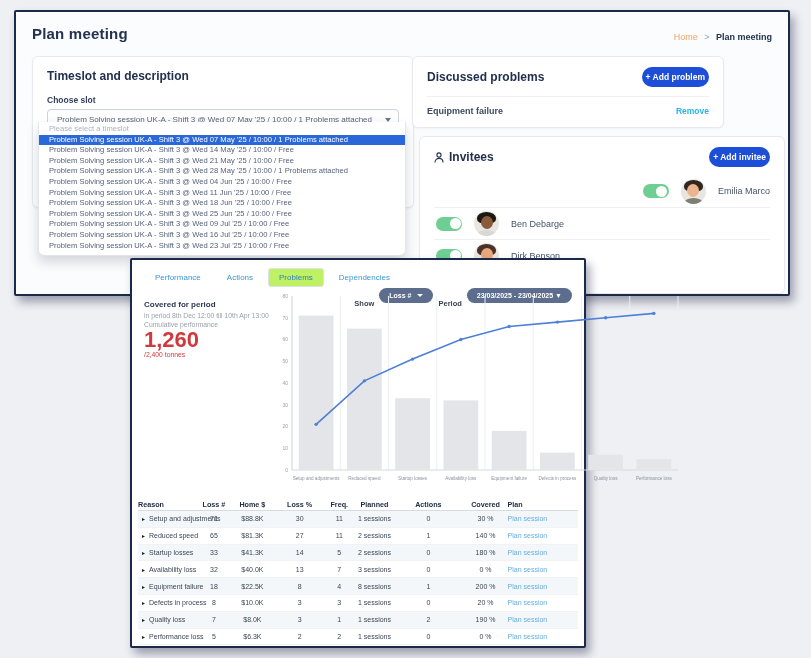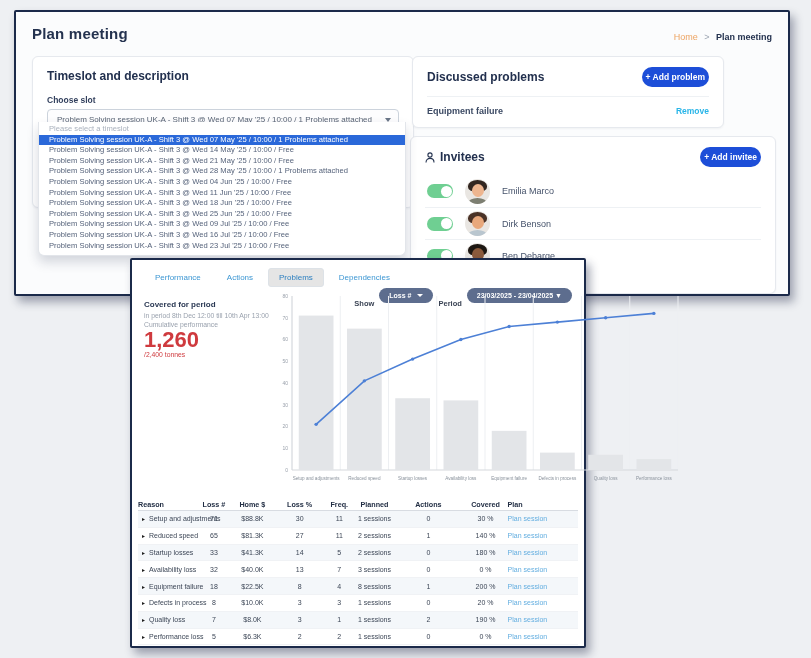--- a/index.html
+++ b/index.html
@@ -60,44 +60,44 @@
     border:none; border-radius:12px; padding:5px 4px; cursor:pointer;
     font-family:"Liberation Sans", sans-serif;
   }
   .problem-row {
     display:flex; align-items:center; justify-content:space-between;
     border-top:1px solid #eef1f4; margin-top:9px; padding-top:9px;
   }
   .problem-name { font-size:9px; color:#3c4a64; font-weight:bold; }
   .link-cyan { font-size:8.5px; color:#29b5e8; font-weight:bold; cursor:pointer; }
 
-  #card-invitees { left:394px; top:124px; width:366px; height:158px; padding:10px 14px; overflow:hidden; }
+  #card-invitees { left:403px; top:124px; width:366px; height:158px; padding:10px 14px; overflow:hidden; }
   .invitees-title { display:flex; align-items:center; gap:5px; }
   .invitee-row {
     display:flex; align-items:center; gap:12px;
     border-top:1px solid #eef1f4; padding:6px 0 6px 2px; height:32px;
   }
-  .invitee-row:first-of-type { border-top:none; }
+  .invitee-row:first-of-type { border-top:none;justify-content:flex-end; }
   .invitee-list { margin-top:8px; }
   .toggle { width:26px; height:14px; border-radius:7px; background:#6fcf92; position:relative; cursor:pointer; flex:0 0 auto; }
   .toggle::after { content:''; position:absolute; right:1.5px; top:1.5px; width:11px; height:11px; border-radius:50%; background:#fff; }
   .avatar { width:25px; height:25px; border-radius:50%; overflow:hidden; position:relative; background:#e9e6e2; flex:0 0 auto; }
   .avatar .hair { position:absolute; left:3px; top:1px; width:19px; height:12px; border-radius:50% 50% 42% 42%; }
   .avatar .face { position:absolute; left:6.5px; top:5px; width:12px; height:13px; border-radius:50%; }
   .avatar .torso { position:absolute; left:3px; bottom:-5px; width:19px; height:11px; border-radius:50% 50% 0 0; }
   .avatar.a0 .hair{background:#322620;} .avatar.a0 .face{background:#edb58f;} .avatar.a0 .torso{background:#7d7f72;}
   .avatar.a1 .hair{background:#4a3226;} .avatar.a1 .face{background:#e8a87c;} .avatar.a1 .torso{background:#b9c6cf;}
   .avatar.a2 .hair{background:#1d1712;} .avatar.a2 .face{background:#8a5a3c;} .avatar.a2 .torso{background:#d8d8d8;}
   .invitee-name { font-size:9px; color:#46536b; }
 
   
   #win-chart { left:130px; top:258px; width:456px; height:390px; background:#fff; z-index:10; }
   .tab-bar { position:absolute; left:12px; top:8px; display:flex; gap:4px; }
   .tab { font-size:8px; color:#3d97d3; padding:4px 10px; cursor:pointer; border:1px solid transparent; }
-  .tab.active { border:1px solid #dde2e7; border-radius:3px; background:#e5e5e5; color:#2f80c0;text-align:right; }
+  .tab.active { border:1px solid #dde2e7; border-radius:3px; background:#bef264; color:#2f80c0;text-align:right; }
   .controls-row { position:absolute; right:12px; top:22px; display:flex; align-items:center; gap:5px; }
   .ctrl-label { font-size:7.5px; font-weight:bold; color:#3a4354;margin-top:17px; }
   .pill {
     background:#5d6d8e; color:#fff; font-size:7px; font-weight:bold;
     border-radius:10px; padding:4px 10px; display:flex; align-items:center; gap:6px; cursor:pointer;
     white-space:nowrap;
   }
   .pill .chev { width:0; height:0; border-left:3px solid transparent; border-right:3px solid transparent; border-top:3.5px solid #fff; }
 
   .summary { position:absolute; left:12px; top:40px; width:130px; }
@@ -185,35 +185,35 @@
           <div class="toggle"></div>
           <div class="avatar a0">
             <div class="torso"></div>
             <div class="hair"></div>
             <div class="face"></div>
           </div>
           <span class="invitee-name">Emilia Marco</span>
         </div>
         <div class="invitee-row">
           <div class="toggle"></div>
+          <div class="avatar a2">
+            <div class="torso"></div>
+            <div class="hair"></div>
+            <div class="face"></div>
+          </div>
+          <span class="invitee-name">Ben Debarge</span>
+        </div>
+        <div class="invitee-row">
+          <div class="toggle"></div>
           <div class="avatar a1">
             <div class="torso"></div>
             <div class="hair"></div>
             <div class="face"></div>
           </div>
           <span class="invitee-name">Dirk Benson</span>
-        </div>
-        <div class="invitee-row">
-          <div class="toggle"></div>
-          <div class="avatar a2">
-            <div class="torso"></div>
-            <div class="hair"></div>
-            <div class="face"></div>
-          </div>
-          <span class="invitee-name">Ben Debarge</span>
         </div>
       </div>
   </div>
 </div>
 
 <div class="window" id="win-chart">
   <div class="tab-bar">
       <div class="tab">Performance</div>
       <div class="tab">Actions</div>
       <div class="tab active">Problems</div>

